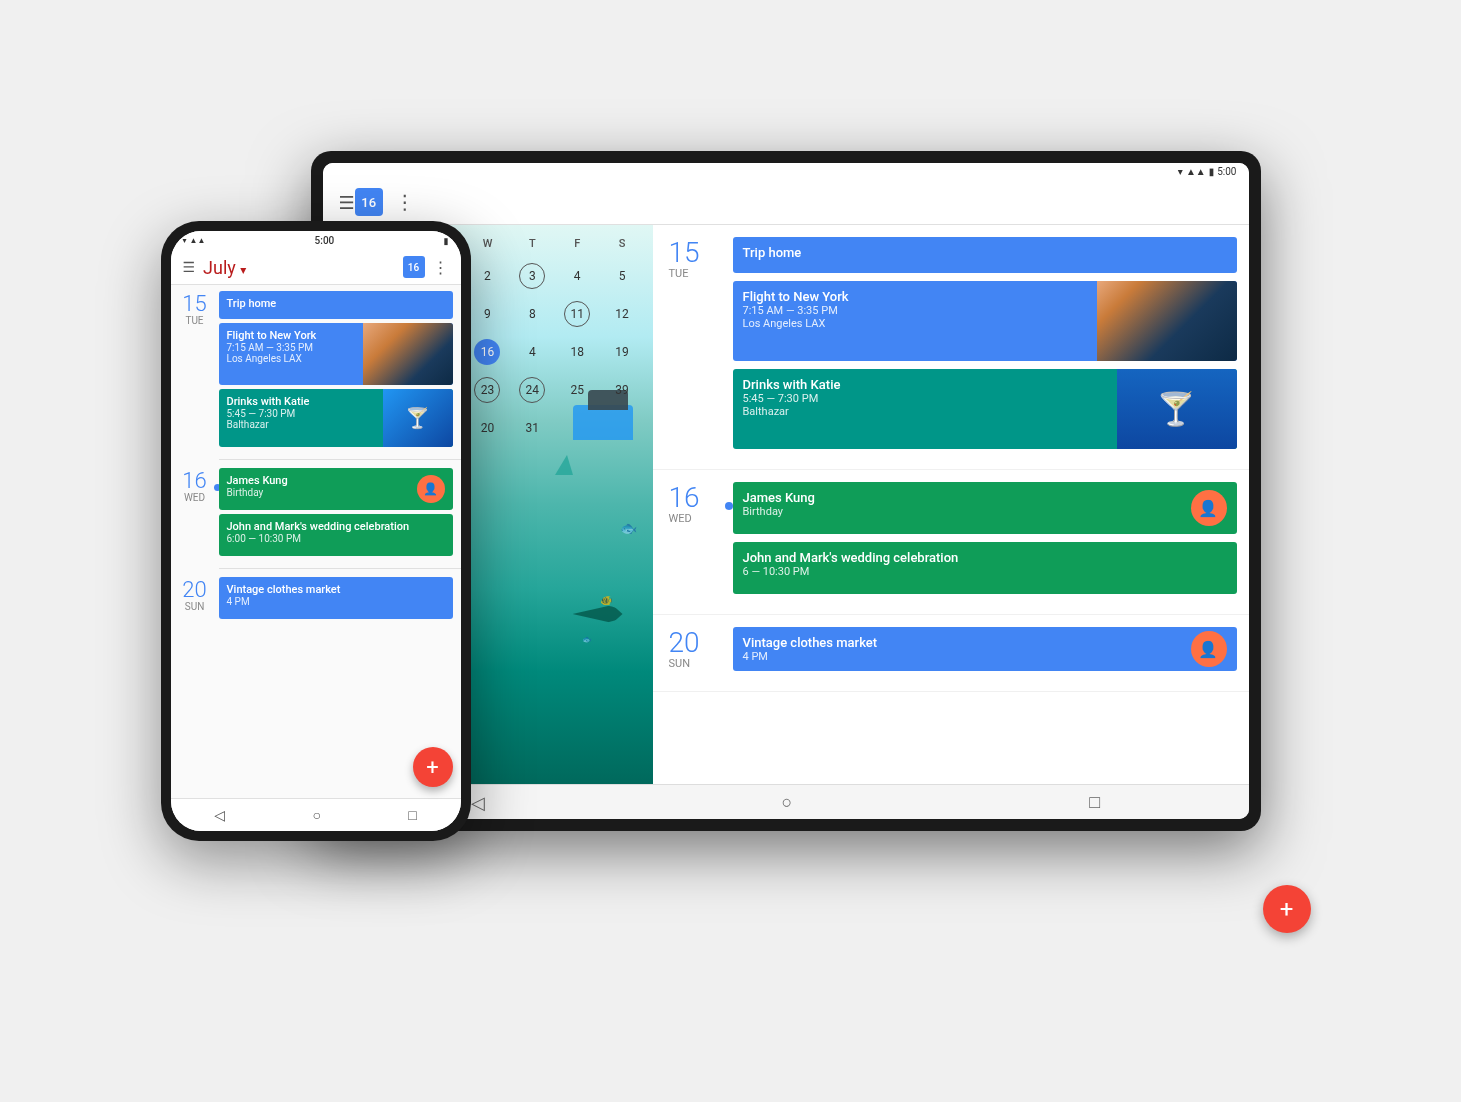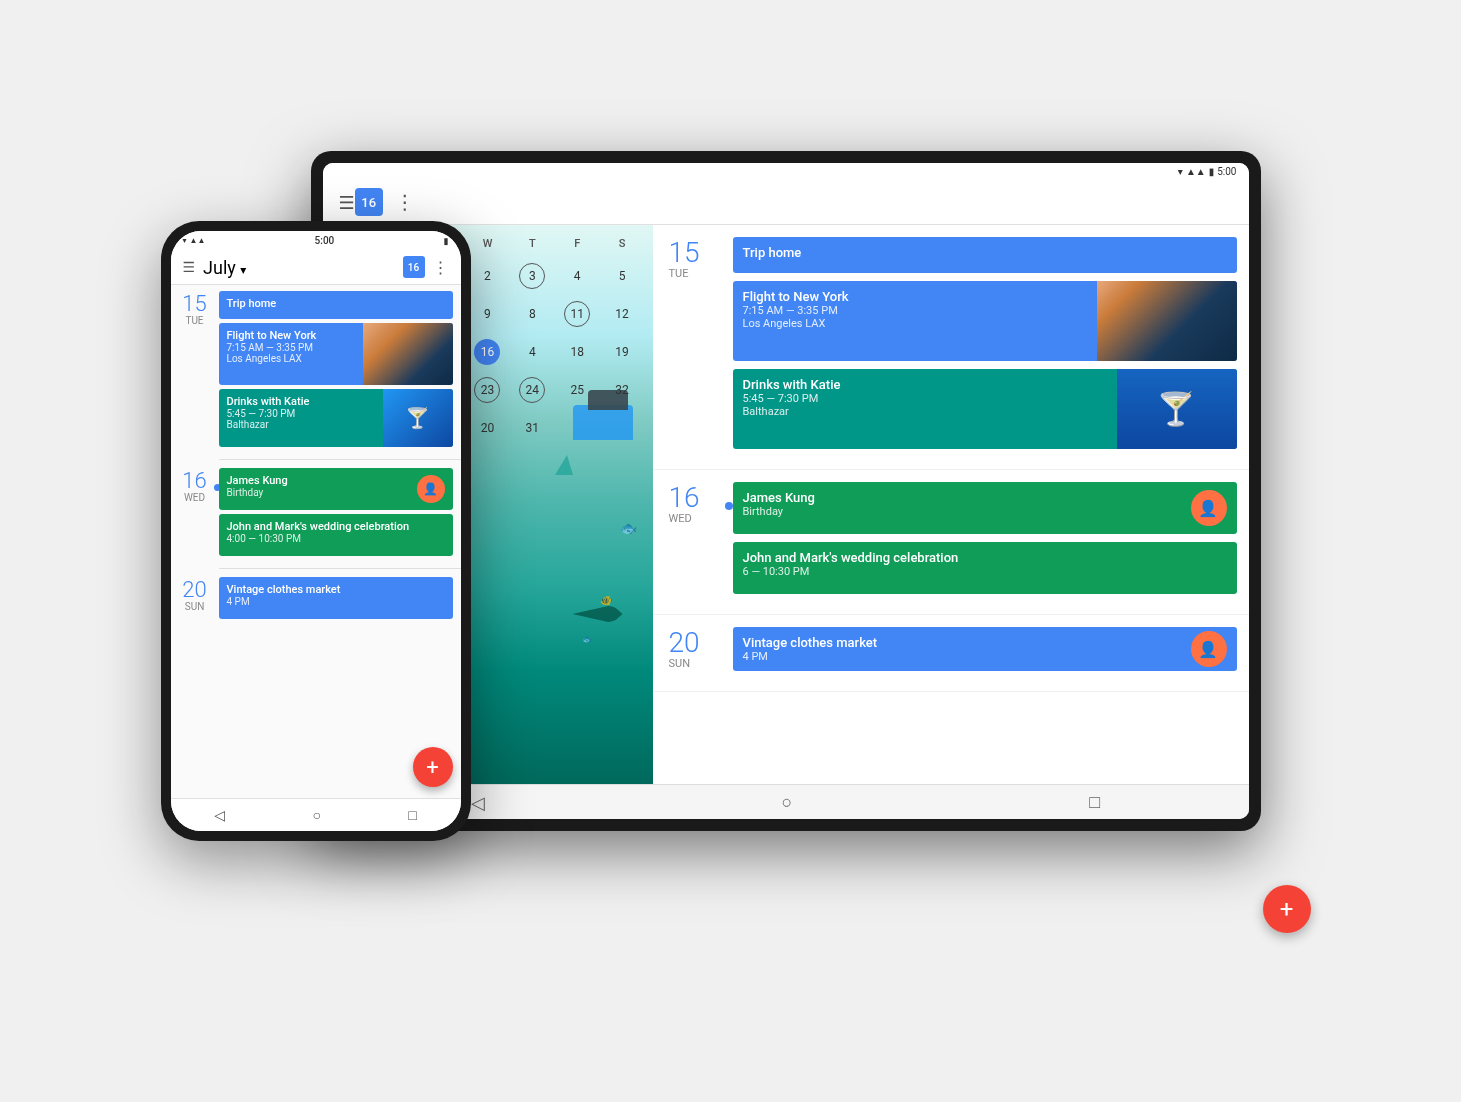--- a/index.html
+++ b/index.html
@@ -62,21 +62,21 @@
 
     .phone-header-title {
       font-size: 18px;
       color: #555;
       font-weight: 400;
       flex: 1;
       margin-left: 8px;
     }
 
     .phone-header-title span {
-      color: #000000;
+      color: #b91c1c;
     }
 
     .phone-content {
       flex: 1;
       overflow: hidden;
       background: #fafafa;
     }
 
     .phone-day-section {
       display: flex;
@@ -626,21 +626,21 @@
               <div class="cal-cell">
                   <div class="circle" style="border:1.5px solid #555;">23</div>
                 </div>
               <div class="cal-cell">
                   <div class="circle" style="border:1.5px solid #555;">24</div>
                 </div>
               <div class="cal-cell">
                   <div class="circle">25</div>
                 </div>
               <div class="cal-cell">
-                  <div class="circle">32</div>
+                  <div class="circle">39</div>
                 </div>
             </div>
 
             <div class="cal-week">
               <div class="cal-cell">
                   <div class="circle">27</div>
                 </div>
               <div class="cal-cell">
                   <div class="circle" style="border:1.5px solid #555;">28</div>
                 </div>
@@ -806,21 +806,21 @@
             <div style="position:absolute;left:-5px;top:16px;width:7px;height:7px;border-radius:50%;background:#4285f4;"></div>
 
             <div class="phone-event green" style="height:42px;">
               <div class="phone-event-title">James Kung</div>
               <div class="phone-event-sub">Birthday</div>
               <div class="phone-event-avatar">👤</div>
             </div>
 
             <div class="phone-event green" style="height:42px;">
               <div class="phone-event-title">John and Mark's wedding celebration</div>
-              <div class="phone-event-sub">4:00 — 10:30 PM</div>
+              <div class="phone-event-sub">6:00 — 10:30 PM</div>
             </div>
           </div>
         </div>
 
         <div class="phone-divider"></div>
 
         <div class="phone-day-section">
           <div class="phone-day-label">
             <div class="phone-day-number">20</div>
             <div class="phone-day-name">Sun</div>

